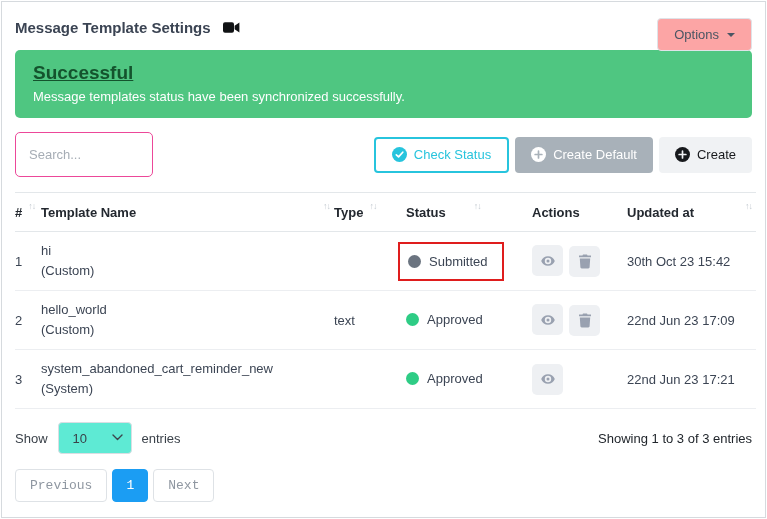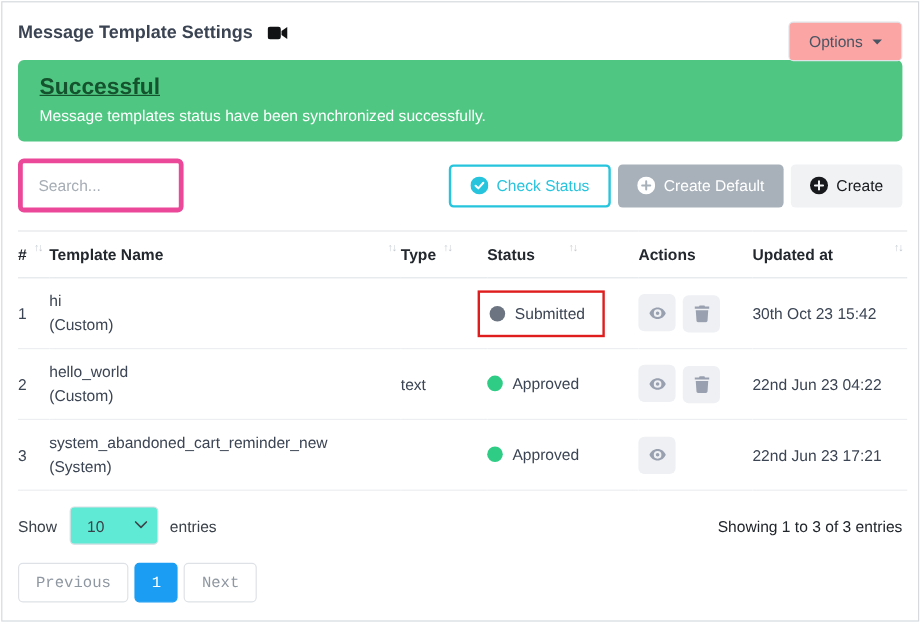--- a/index.html
+++ b/index.html
@@ -20,21 +20,21 @@
     display:inline-flex; align-items:center; font-family:inherit;
   }
   .caret-down { width:0; height:0; border:4px solid transparent; border-top-color:#4a5563; margin-left:8px; transform:translateY(2px); }
   
   .alert { margin:2px 13px 0; background:#4fc681; border-radius:5px; padding:12px 18px 14px; }
   .alert-title { color:#14532d; font-size:19px; font-weight:bold; margin-bottom:5px;text-decoration:underline; }
   .alert-msg { color:#fdfefe; font-size:13px; }
   
   .toolbar { margin:14px 13px 0; display:flex; align-items:center; }
   .search-input {
-    width:138px; height:45px; border:4px solid #ec4899; border-radius:5px;
+    width:138px; height:45px; border:1px solid #ec4899; border-radius:5px;
     padding:0 13px; font-size:13px; color:#3c4554; outline:none; font-family:inherit;
   }
   .search-input::placeholder { color:#a6adb5; }
   .toolbar .spacer { flex:1; }
   .tbtn {
     height:36px; border-radius:4px; font-size:13px; display:inline-flex;
     align-items:center; gap:7px; padding:0 16px; cursor:pointer; border:none;
     font-family:inherit;
   }
   .btn-check { background:#fff; border:2px solid #27c4dd; color:#27c4dd; margin-right:6px; }
@@ -212,21 +212,21 @@
                   <path d="M8 3.2C4.9 3.2 2.3 5.2 1.2 8c1.1 2.8 3.7 4.8 6.8 4.8s5.7-2 6.8-4.8C13.7 5.2 11.1 3.2 8 3.2zm0 8a3.2 3.2 0 1 1 0-6.4 3.2 3.2 0 0 1 0 6.4zm0-1.7a1.5 1.5 0 1 0 0-3 1.5 1.5 0 0 0 0 3z"></path>
                 </svg>
               </span>
             </button><button class="act">
               <span style="display:inline-flex">
                 <svg width="14" height="15" viewBox="0 0 14 15" fill="#99a1b0">
                   <path d="M5 0.5h4l.5 1H13v1.7H1V1.5h3.5zM1.8 4.5h10.4l-.6 8.8c-.1.7-.6 1.2-1.3 1.2H3.7c-.7 0-1.2-.5-1.3-1.2z"></path>
                 </svg>
               </span>
             </button></td>
-          <td class="c-updated">22nd Jun 23 04:22</td>
+          <td class="c-updated">22nd Jun 23 17:09</td>
         </tr>
         <tr>
           <td class="c-num">3</td>
           <td class="c-name">
             <div>system_abandoned_cart_reminder_new</div>
             <div>(System)</div>
           </td>
           <td class="c-type"></td>
           <td class="c-status"><span class="badge">
               <span class="dot" style="background:#2ecc85"></span>

